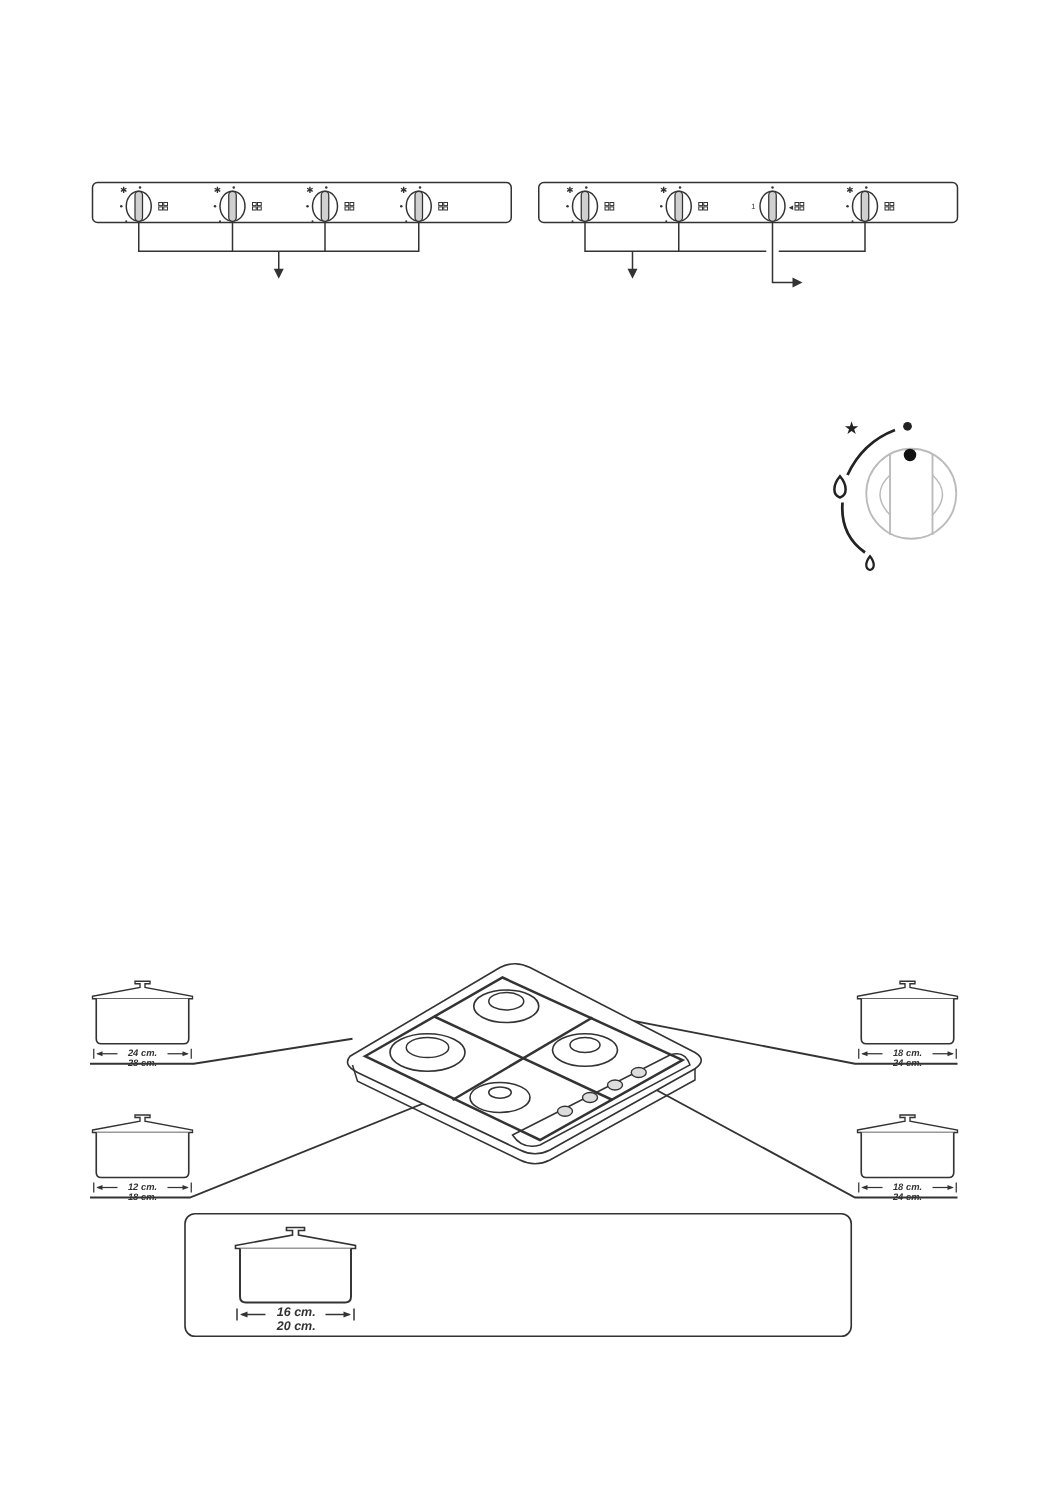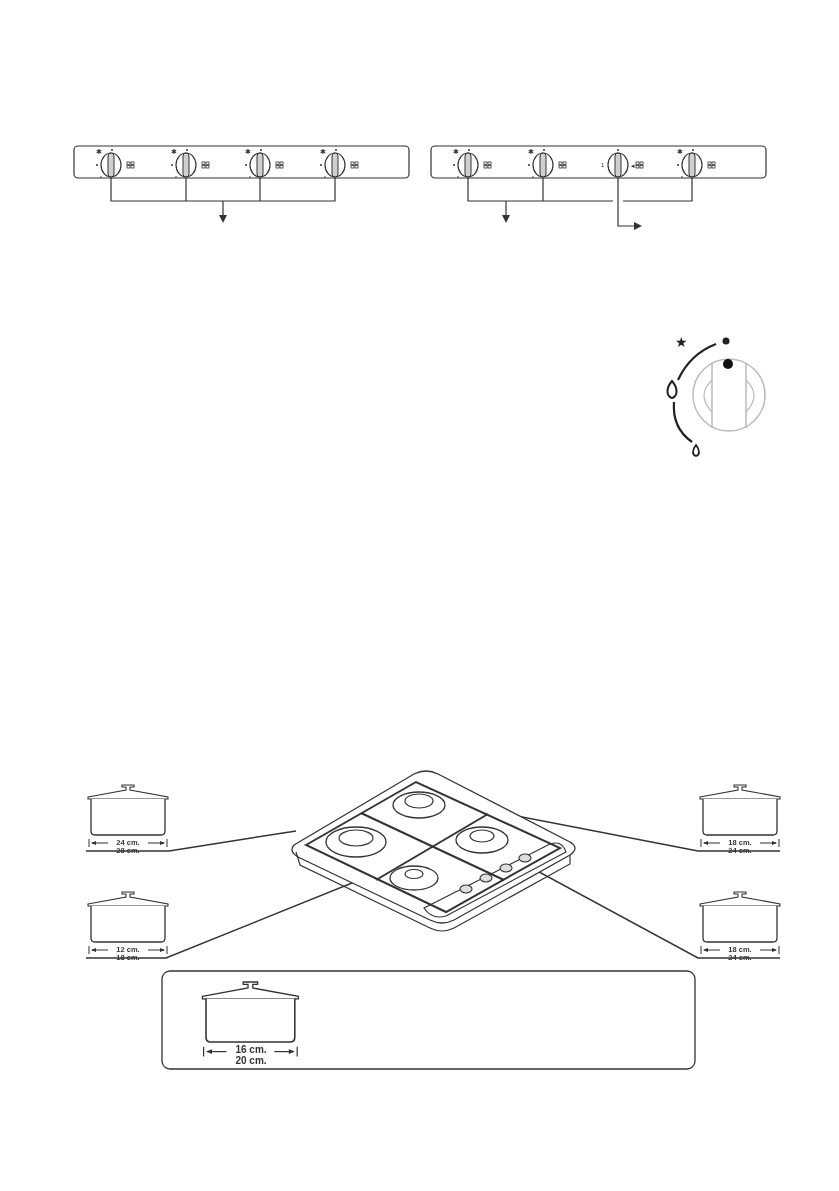--- a/index.html
+++ b/index.html
@@ -106,21 +106,21 @@
     <path d="M22,61 C16,68 16,76 22,78 C28,76 28,68 22,61 Z" fill="#fff" stroke="#222" stroke-width="2"></path>
     <path d="M46,125 C42,130 42,135 46,136 C50,135 50,130 46,125 Z" fill="#fff" stroke="#222" stroke-width="1.8"></path>
     <circle cx="79" cy="75" r="36" fill="#fff" stroke="#bbb" stroke-width="1.5"></circle>
     <path d="M62,44 L62,108 M96,44 L96,108" stroke="#bbb" stroke-width="1.5" fill="none"></path>
     <path d="M62,60 Q46,75 62,92" stroke="#bbb" stroke-width="1.2" fill="none"></path>
     <path d="M96,60 Q112,75 96,92" stroke="#bbb" stroke-width="1.2" fill="none"></path>
     <circle cx="78" cy="44" r="5" fill="#111"></circle>
   </svg>
 </div>
 
-<div class="abs" style="left:14px;top:760px;width:785px;height:320px;">
+<div class="abs" style="left:0;top:760px;width:785px;height:320px;font-style:italic;">
   <svg width="839" height="320">
     <defs>
       <g id="pot">
         <path d="M2,12 L40,5 L40,2 L36,2 L36,0 L48,0 L48,2 L44,2 L44,5 L82,12 L82,14 L2,14 Z" fill="#fff" stroke="#333" stroke-width="1.1"></path>
         <path d="M5,14 L5,46 Q5,50 9,50 L75,50 Q79,50 79,46 L79,14" fill="#fff" stroke="#333" stroke-width="1.3"></path>
         <line x1="3" y1="54" x2="3" y2="62" stroke="#333" stroke-width="1"></line>
         <line x1="81" y1="54" x2="81" y2="62" stroke="#333" stroke-width="1"></line>
         <line x1="6" y1="58" x2="22" y2="58" stroke="#333" stroke-width="1"></line>
         <polygon points="5,58 10,56 10,60" fill="#333"></polygon>
         <line x1="62" y1="58" x2="78" y2="58" stroke="#333" stroke-width="1"></line>

